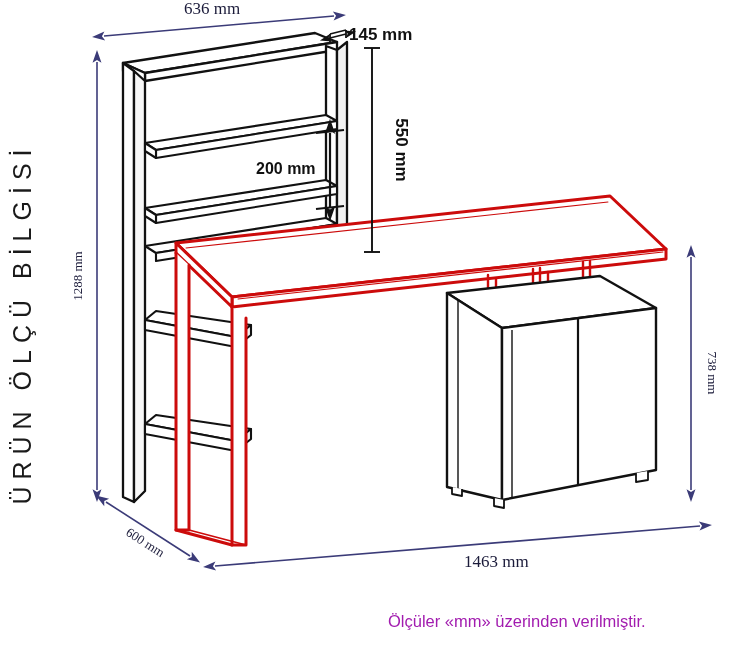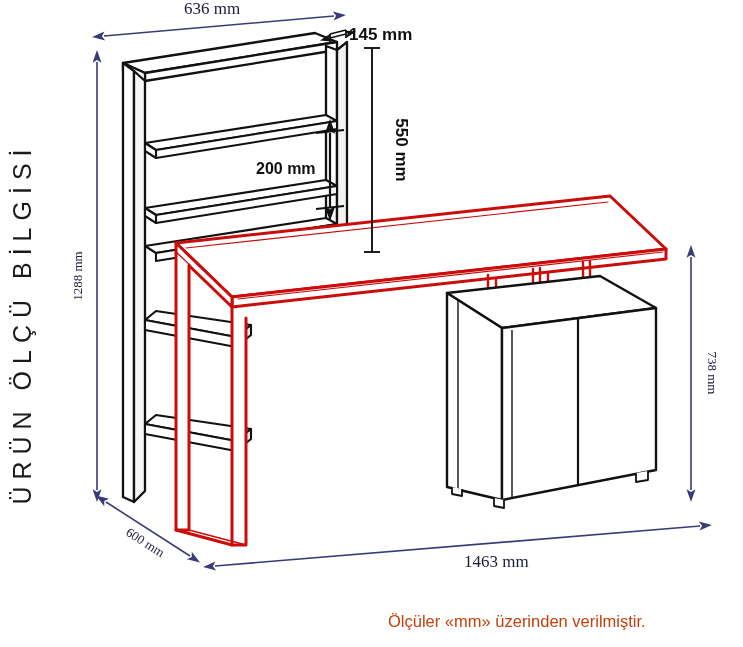--- a/index.html
+++ b/index.html
@@ -45,21 +45,21 @@
     color: #1a1a1a;
     white-space: nowrap;
     pointer-events: none;
   }
   .caption {
     position: absolute;
     left: 388px;
     top: 612px;
     font-family: "Liberation Sans", sans-serif;
     font-size: 16.5px;
-    color: #c2410c;
+    color: #a21caf;
     white-space: nowrap;
   }
   text { fill: #1b1b3a; }
   .dimtext-serif {
     font-family: "Liberation Serif", serif;
     font-size: 17px;
     fill: #1b1b3a;
   }
   .dimtext-serif-sm {
     font-family: "Liberation Serif", serif;

